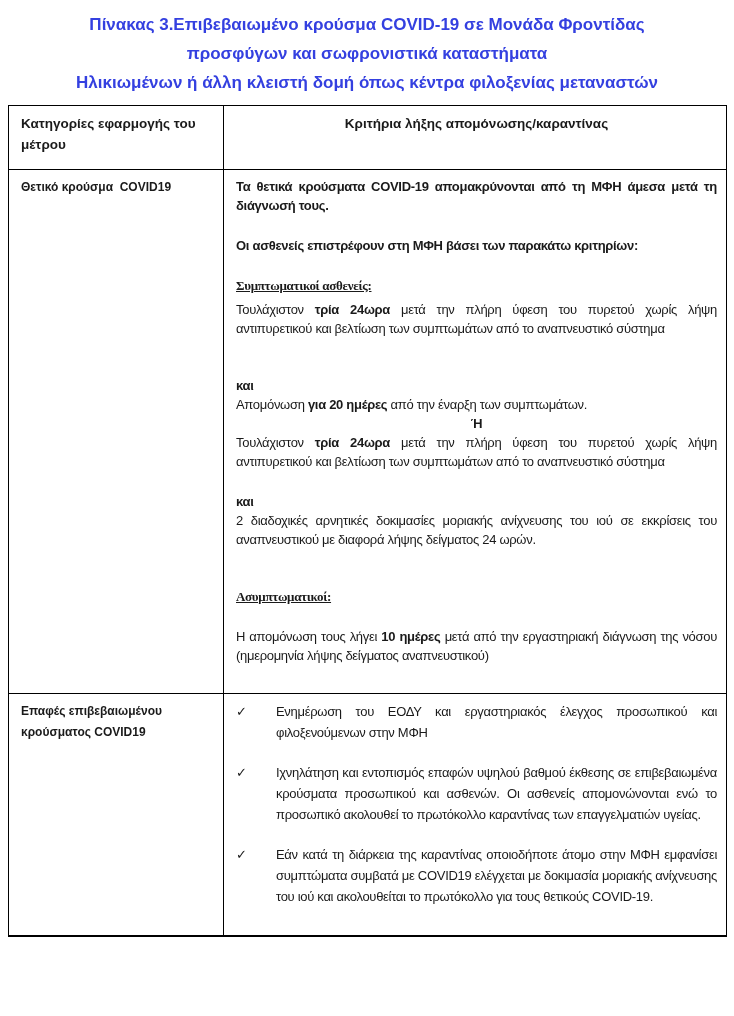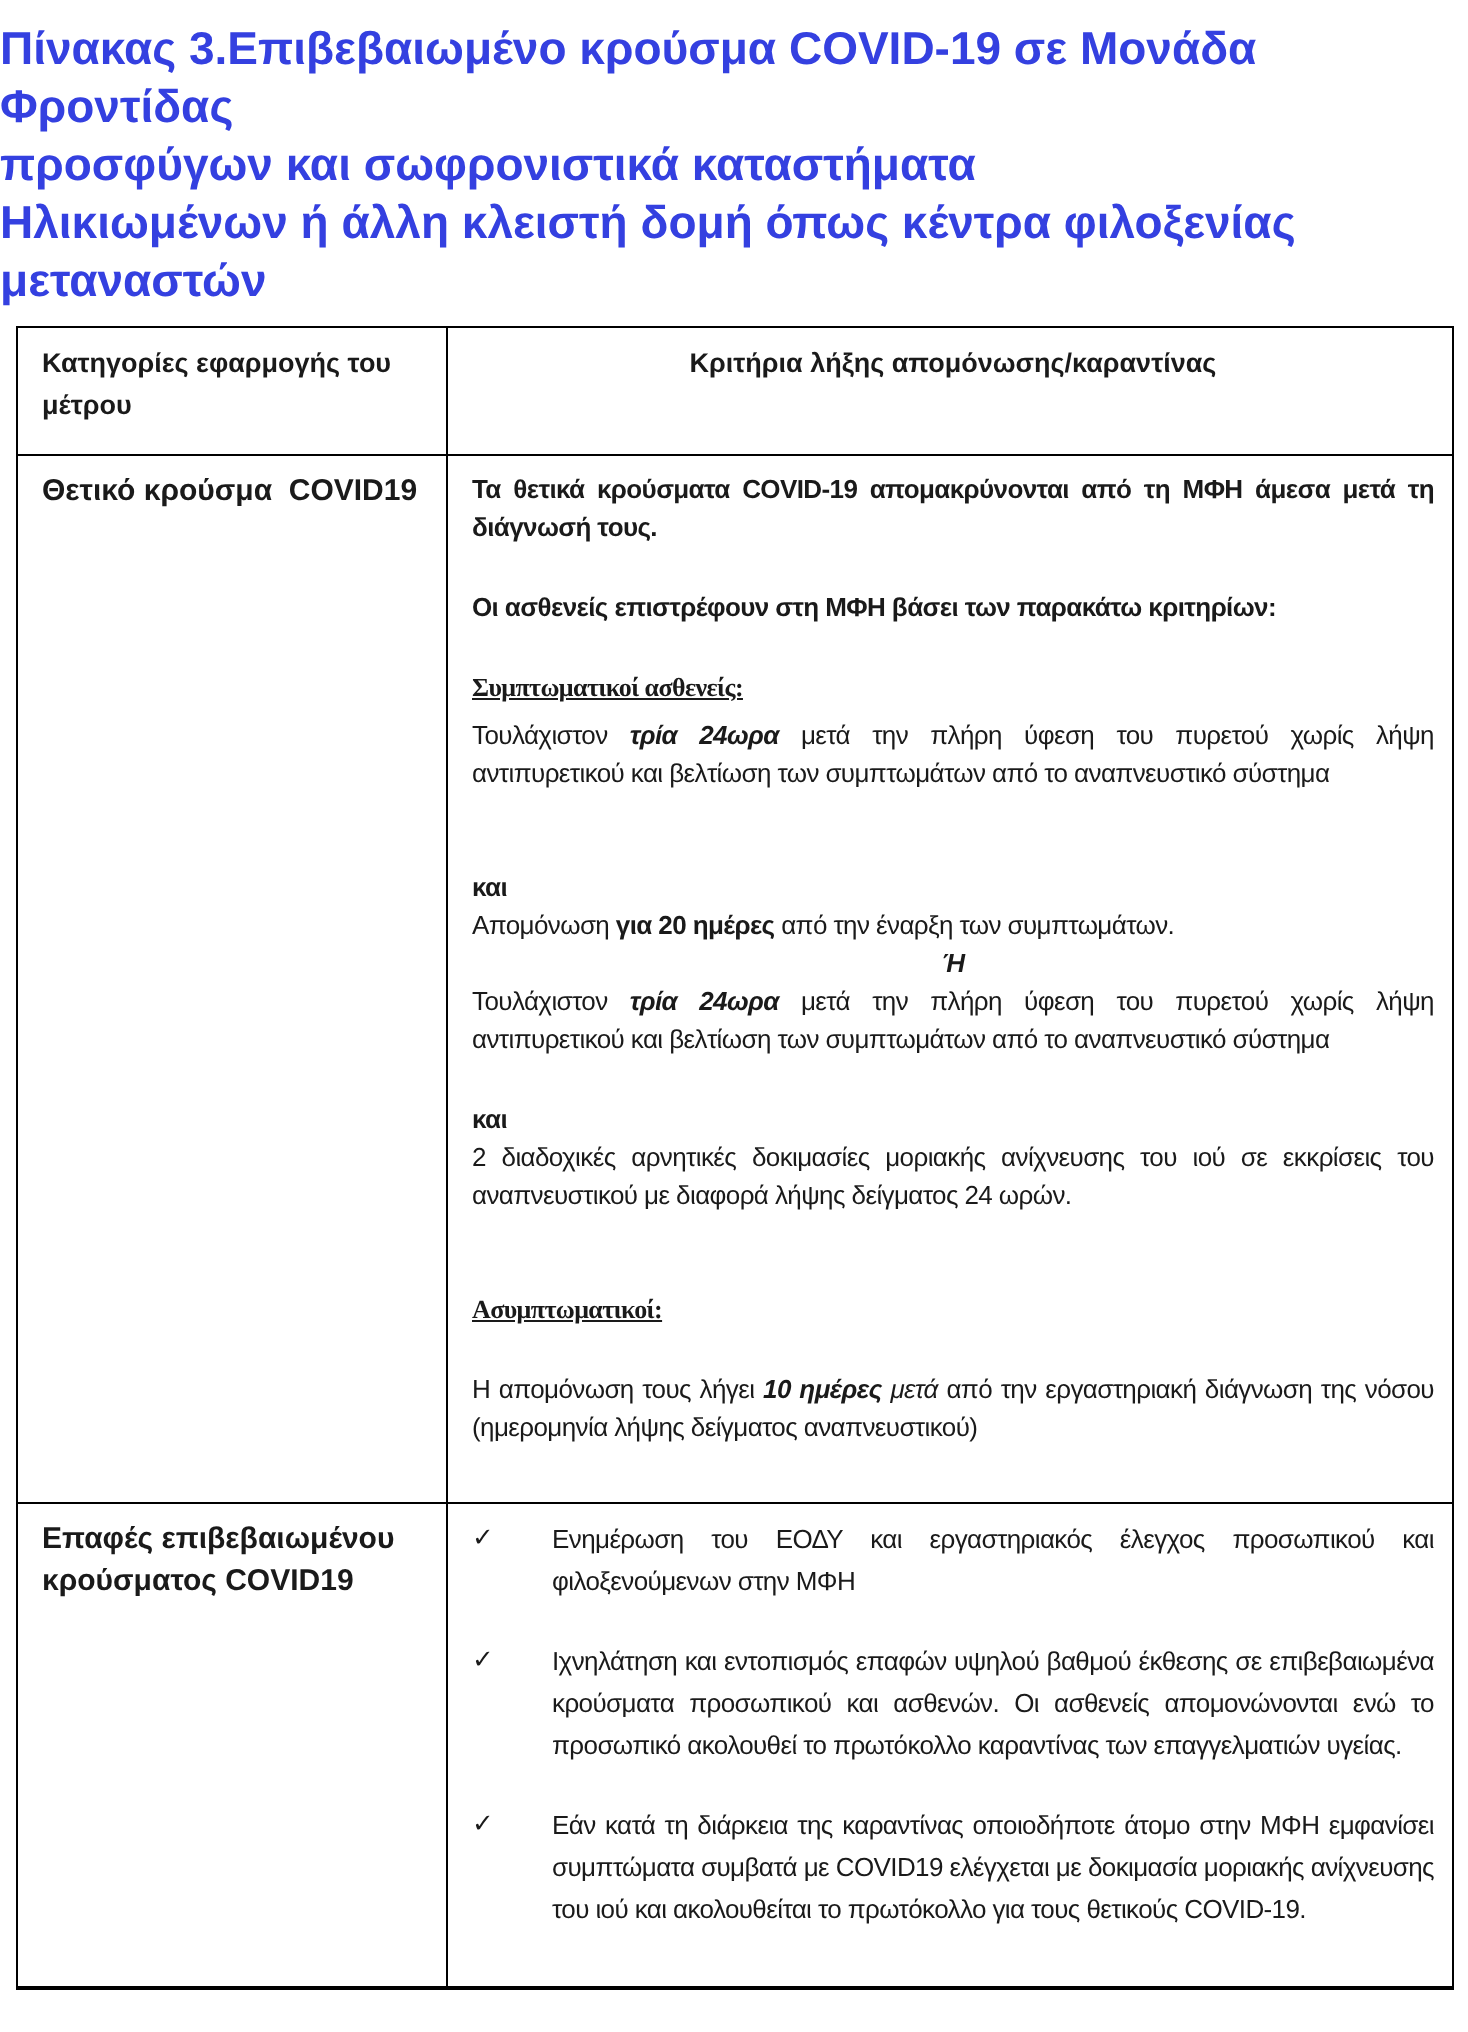--- a/index.html
+++ b/index.html
@@ -4,22 +4,23 @@
 <style>
   html,body{margin:0;padding:0;background:#ffffff;}
   body{
     width:734px;height:1016px;
     font-family:"Liberation Sans","DejaVu Sans",sans-serif;
     color:var(--text-color,#1a1a1a);
   }
   .page{position:relative;width:734px;height:1016px;overflow:hidden;background:#fff;}
   .title{
     margin:10px auto 0;
+    text-align:center;
     font-weight:bold;
-    font-size:23px;
+    font-size:17px;
     line-height:29px;
     color:var(--title-color,#3440e0);
   }
   table.doc-table{
     border-collapse:collapse;
     table-layout:fixed;
     width:718px;
     margin:8px 0 0 8px;
   }
   col.c1{width:215px;}
@@ -28,39 +29,39 @@
     border:1px solid var(--border-color,#000);
     vertical-align:top;
     padding:7px 9px 10px 12px;
   }
   tbody tr:last-child th, tbody tr:last-child td{border-bottom:2.5px solid var(--border-color,#000);}
   th{font-size:13.5px;line-height:21px;font-weight:bold;padding-bottom:14px;}
   th.h-cat{text-align:left;}
   th.h-crit{text-align:center;}
   td.cat{
     font-weight:bold;
-    font-size:15px;
+    font-size:12px;
     line-height:21px;
     white-space:pre-wrap;
   }
   td.crit{padding-bottom:28px;}
   .para{
     font-size:13px;
     line-height:19px;
     letter-spacing:-0.3px;
   }
   .a-justify{text-align:justify;}
   .a-center{text-align:center;}
   .g-xs{margin-top:5px;}
   .g-s{}
   .g-m{margin-top:21px;}
   .g-l{margin-top:38px;}
   .g-b{margin-top:19px;}
   .b{font-weight:bold;}
-  .i{font-style:italic;}
+  .i{}
   .u{text-decoration:underline;font-family:Liberation Serif, serif;}
   .bullet{display:flex;line-height:21px;}
   .check{
     flex:0 0 40px;width:40px;
     font-weight:600;
     font-size:13px;
     font-family:"DejaVu Sans","Liberation Sans",sans-serif;
   }
   .btext{flex:1;text-align:justify;}
 </style>

